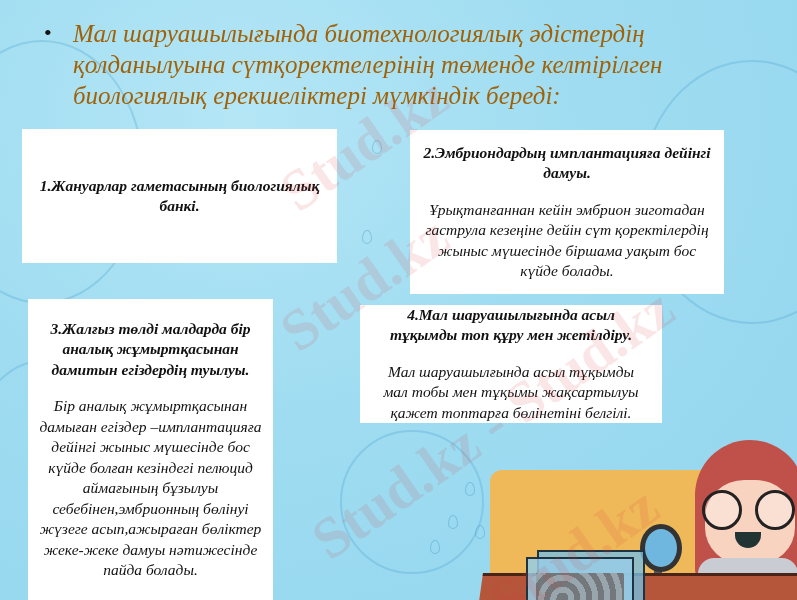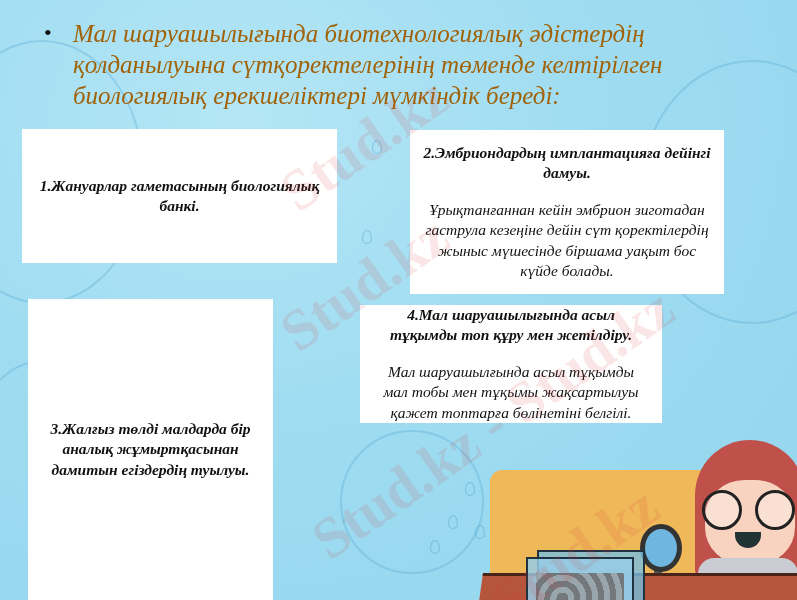--- a/index.html
+++ b/index.html
@@ -86,20 +86,21 @@
   <div class="h">1.Жануарлар гаметасының биологиялық банкі.</div>
 </div>
 
 <div class="card" id="card2">
   <div class="h">2.Эмбриондардың имплантацияға дейінгі дамуы.</div>
   <div class="b">Ұрықтанғаннан кейін эмбрион зиготадан гаструла кезеңіне дейін сүт қоректілердің жыныс мүшесінде біршама уақыт бос күйде болады.</div>
 </div>
 
 <div class="card" id="card3">
   <div class="h">3.Жалғыз төлді малдарда бір аналық жұмыртқасынан дамитын егіздердің туылуы.</div>
+  <div class="b">Бір аналық жұмыртқасынан дамыған егіздер –имплантацияға дейінгі жыныс мүшесінде бос күйде болған кезіндегі пелюцид аймағының бұзылуы себебінен,эмбрионның бөлінуі жүзеге асып,ажыраған бөліктер жеке-жеке дамуы нәтижесінде пайда болады.</div>
 </div>
 
 <div class="card" id="card4">
   <div class="h">4.Мал шаруашылығында асыл тұқымды топ құру мен жетілдіру.</div>
   <div class="b">Мал шаруашылғында асыл тұқымды мал тобы мен тұқымы жақсартылуы қажет топтарға бөлінетіні белгілі.</div>
 </div>
 
 <div class="watermark" style="left:270px;top:110px;">Stud.kz</div>
 <div class="watermark" style="left:270px;top:250px;">Stud.kz</div>
 <div class="watermark" style="left:280px;top:390px;">Stud.kz - Stud.kz</div>

